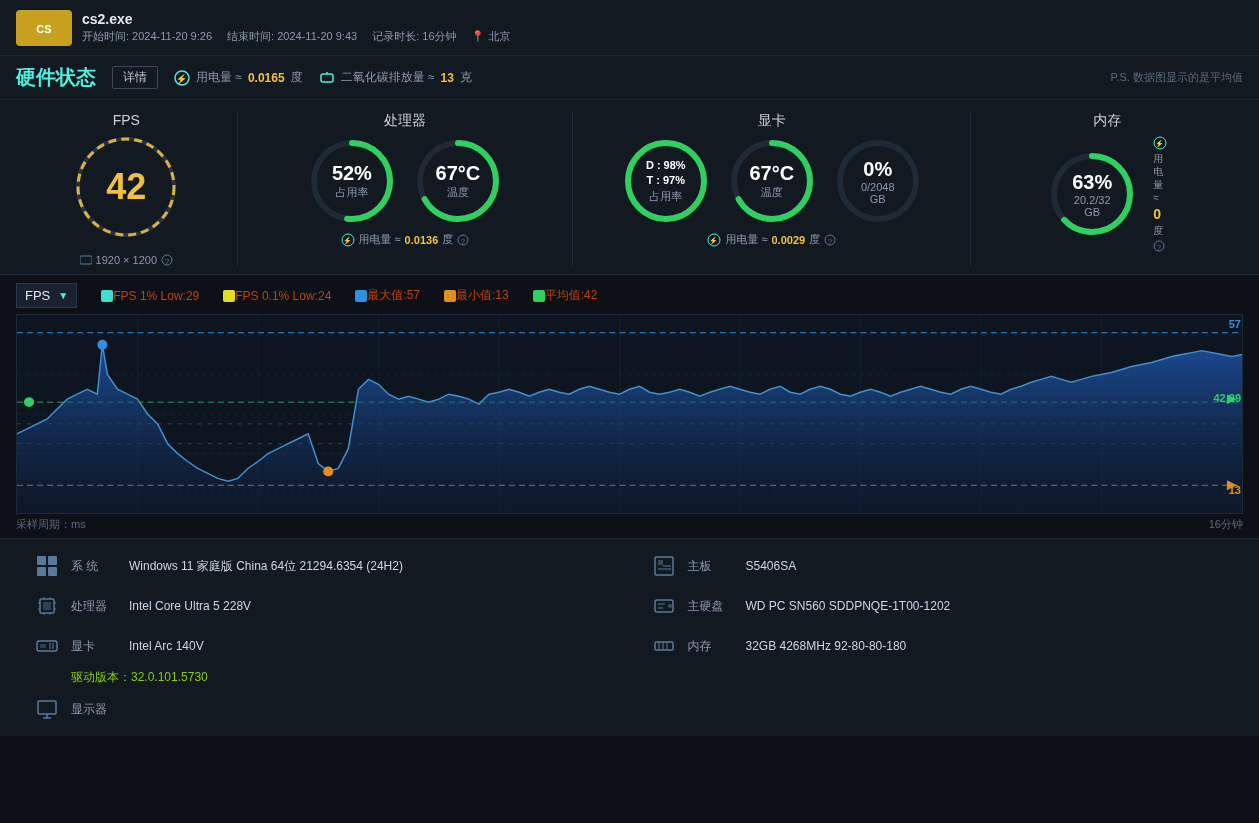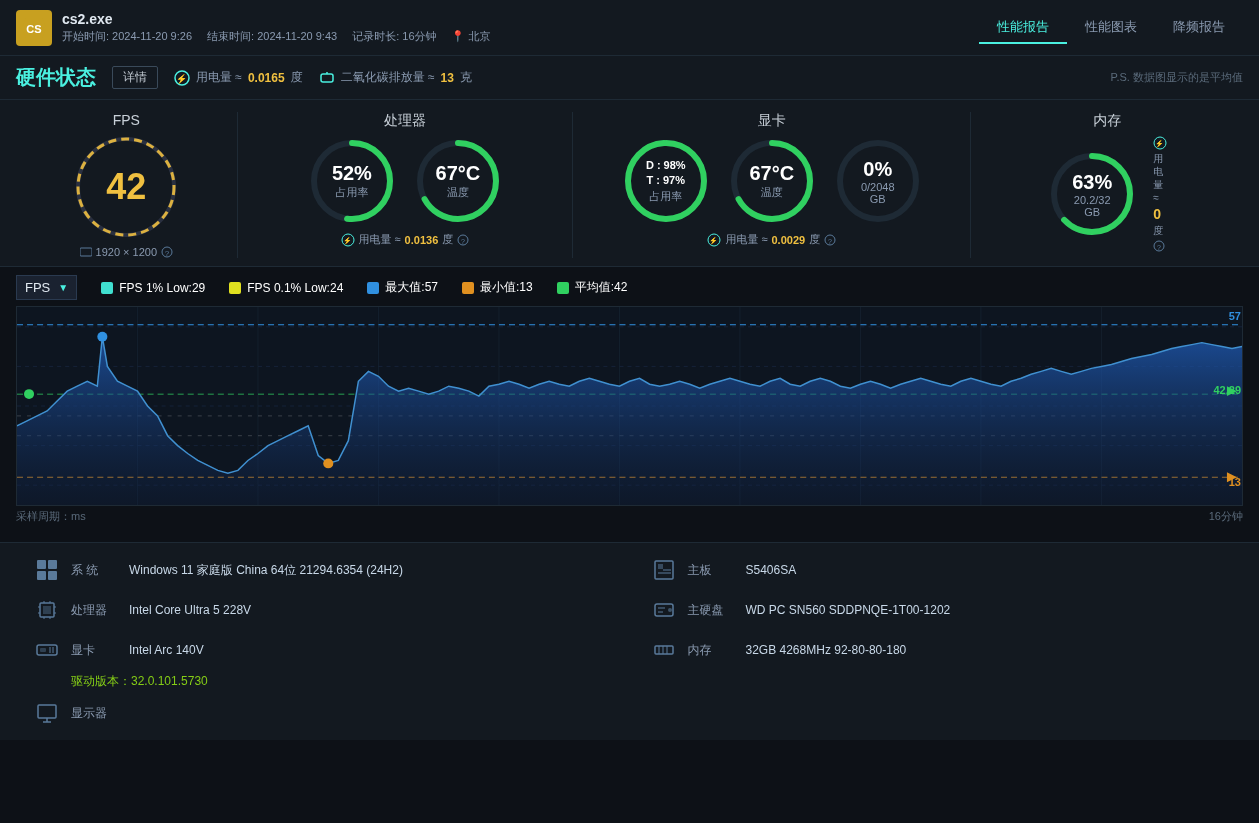--- a/index.html
+++ b/index.html
@@ -16,21 +16,21 @@
     
     .header {
       display: flex;
       align-items: center;
       background: #131920;
       padding: 8px 16px;
       border-bottom: 1px solid #1e2a35;
       height: 56px;
     }
     .app-icon {
-      width: 36px;
+      width: 56px;
       height: 36px;
       background: #c8a020;
       border-radius: 4px;
       display: flex;
       align-items: center;
       justify-content: center;
       margin-right: 10px;
       font-size: 18px;
       flex-shrink: 0;
     }
@@ -172,21 +172,21 @@
       text-align: center;
     }
     .fps-val {
       font-size: 36px;
       font-weight: bold;
       color: #f0c040;
     }
     .fps-res {
       font-size: 11px;
       color: #8a9ab0;
-      margin-top: 4px;
+      margin-top: 12px;
       display: flex;
       align-items: center;
       gap: 4px;
     }
     .fps-label { font-size: 14px; color: #c8d0d8; margin-bottom: 4px; }
 
     .power-info {
       font-size: 11px;
       color: #8a9ab0;
       margin-top: 6px;
@@ -232,44 +232,44 @@
       padding: 4px 8px;
       gap: 8px;
       font-size: 13px;
       color: #e0e8f0;
       cursor: pointer;
     }
     .fps-select .arrow { color: #4af0e0; font-size: 10px; }
     .legend-item {
       display: flex;
       align-items: center;
-      gap: 6px;
+      gap: 0;
       font-size: 12px;
-      color: #ffffff;
+      color: #c2410c;
     }
     .legend-dot {
       width: 12px; height: 12px;
       border-radius: 2px;
       flex-shrink: 0;
     }
     .chart-container {
       position: relative;
       height: 200px;
       background: #0d1520;
       border: 1px solid #1e2a35;
       overflow: hidden;
     }
     .chart-svg { width: 100%; height: 100%; }
     .chart-footer {
       display: flex;
       justify-content: space-between;
       font-size: 11px;
       color: #5a6a7a;
       margin-top: 3px;
-      margin-bottom: 14px;
+      margin-bottom: 2px;
     }
 
     
     .sysinfo {
       background: #131920;
       padding: 10px 33px;
       display: grid;
       grid-template-columns: 1fr 1fr;
       gap: 6px 40px;
     }
@@ -314,25 +314,20 @@
   </div>
   <div>
     <div class="header-title">cs2.exe</div>
     <div class="header-meta">
       <span>开始时间: 2024-11-20 9:26</span>
       <span>结束时间: 2024-11-20 9:43</span>
       <span>记录时长: 16分钟</span>
       <span>📍 <span>北京</span></span>
     </div>
   </div>
-  <nav class="header-nav">
-    <div class="nav-btn active">性能报告</div>
-    <div class="nav-btn">性能图表</div>
-    <div class="nav-btn">降频报告</div>
-  </nav>
 </div>
 
 <div class="hw-bar">
   <span class="hw-title">硬件状态</span>
   <button class="detail-btn">详情</button>
   <div class="hw-stat">
     <svg width="16" height="16" viewBox="0 0 16 16">
         <circle cx="8" cy="8" r="7" fill="none" stroke="#4af0e0" stroke-width="1.5"></circle>
         <text x="8" y="12" text-anchor="middle" font-size="9" fill="#4af0e0">⚡</text>
       </svg>

